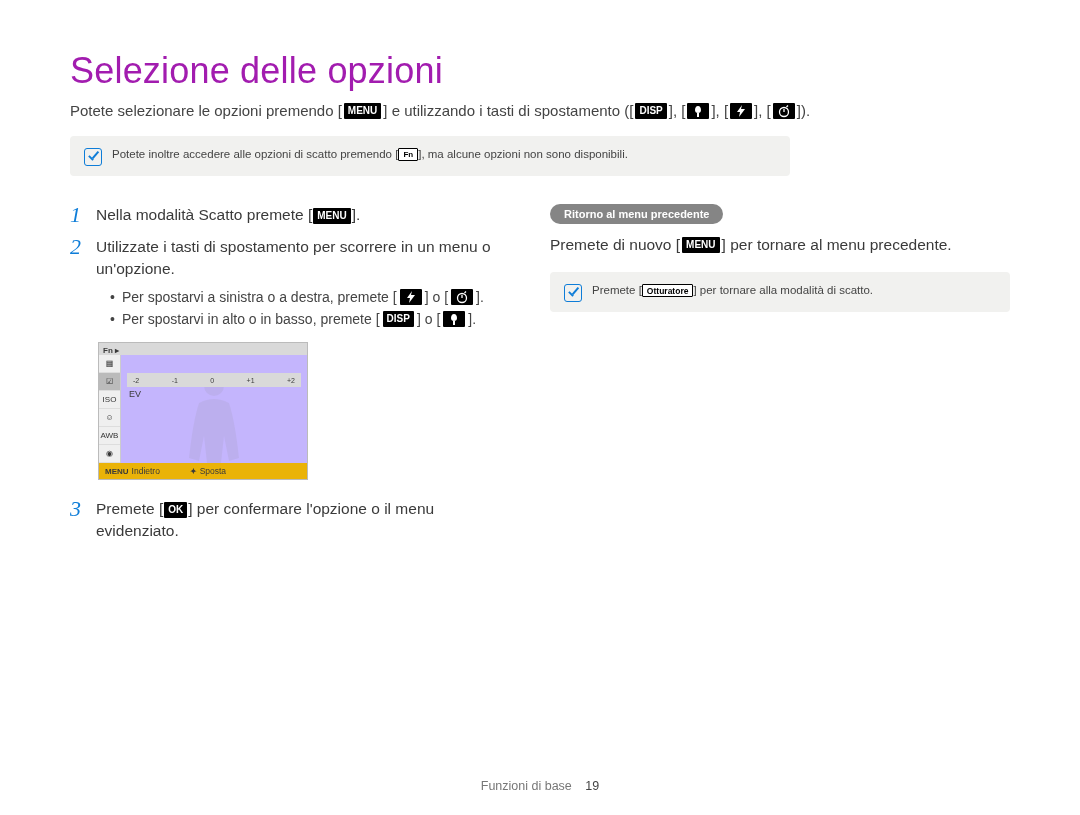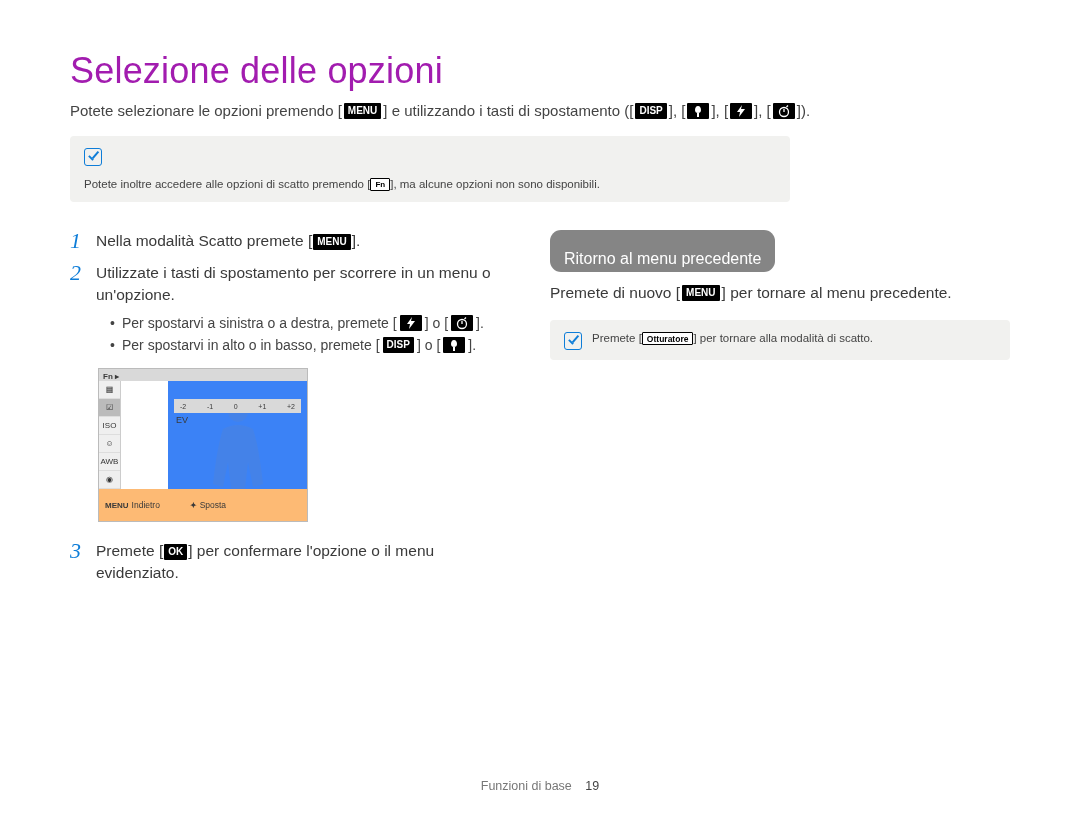--- a/index.html
+++ b/index.html
@@ -24,28 +24,28 @@
   .sublist { margin-top: 6px; padding-left: 14px; }
   .sub-item { position: relative; font-size: 14px; color: #444; line-height: 22px; padding-left: 12px; display: flex; align-items: center; flex-wrap: wrap; gap: 2px; }
   .sub-item::before { content: "•"; position: absolute; left: 0; top: 0; }
   .camera-screen { width: 210px; border: 1px solid #bbb; margin: 12px 0 18px 28px; font-size: 9px; background: #fff; }
   .cs-top { background: #d9d9d9; height: 12px; display: flex; align-items: flex-end; justify-content: flex-start; padding-left: 4px; }
   .cs-top .fn { font-size: 8px; font-weight: bold; }
   .cs-body { display: flex; height: 108px; position: relative; }
   .cs-sidebar { width: 22px; background: #efefef; display: flex; flex-direction: column; border-right: 1px solid #ccc; }
   .cs-sbicon { flex: 1; border-bottom: 1px solid #ddd; display: flex; align-items: center; justify-content: center; font-size: 8px; color:#333; }
   .cs-sbicon.active { background: #bbb; }
-  .cs-main { flex: 1; position: relative; background: #3b82f6; margin-left: 47px; }
+  .cs-main { flex: 1; position: relative; background: #c4b5fd; }
   .silhouette { position: absolute; left: 50%; bottom: 0; transform: translateX(-50%); width: 70px; height: 95px; opacity: 0.12; }
   .silhouette svg { width: 100%; height: 100%; }
   .cs-evbar { position: absolute; top: 18px; left: 6px; right: 6px; height: 14px; background: #d9d9d9; display: flex; align-items: center; justify-content: space-between; padding: 0 6px; font-size: 7px; }
   .cs-evlabel { position: absolute; top: 34px; left: 8px; font-size: 9px; }
-  .cs-footer { background: #fdba74; height: 32px; display: flex; align-items: center; font-size: 8.5px; padding: 0 6px; gap: 30px; }
+  .cs-footer { background: #eab308; height: 16px; display: flex; align-items: center; font-size: 8.5px; padding: 0 6px; gap: 30px; }
   .cs-footer .fkey { font-weight: bold; font-size: 8px; margin-right: 3px; }
-  .pill { display: inline-block; background: #858585; color: #fff; font-size: 16px; padding: 20px 14px 4px 14px; border-radius: 11px; margin-bottom: 10px; }
+  .pill { display: inline-block; background: #858585; color: #fff; font-size: 11px; padding: 4px 14px 4px 14px; border-radius: 11px; margin-bottom: 10px; font-weight: bold; }
   .right-para { font-size: 15.5px; color: #3a3a3a; line-height: 22px; display: flex; align-items: center; flex-wrap: wrap; gap: 2px; margin-bottom: 16px; }
   .footer { position: absolute; bottom: 22px; left: 0; width: 100%; text-align: center; font-size: 12.5px; color: #777; }
   .footer .pg { color: #444; margin-left: 10px; }
   .icon-glyph { width: 14px; height: 14px; display: inline-block; }
 </style>
 </head>
 <body>
 
 <div class="page">
 
@@ -72,21 +72,21 @@
     <span class="key">
         <svg class="icon-glyph" viewBox="0 0 14 14">
           <circle cx="7" cy="8" r="4.5" fill="none" stroke="#fff" stroke-width="1.3"></circle>
           <path stroke="#fff" stroke-width="1.3" d="M7 8 L7 5"></path>
           <path stroke="#fff" stroke-width="1.3" d="M9.5 3 L11 1.5"></path>
         </svg>
       </span>
     <span>]).</span>
   </div>
 
-  <div class="note-box" style="width: 720px; flex-direction: column;">
+  <div class="note-box" style="width: 720px;">
     <div class="note-icon"></div>
     <div class="note-text">
       <span>Potete inoltre accedere alle opzioni di scatto premendo [</span><span class="key-outline" style="height:13px;font-size:8px;">Fn</span><span>], ma alcune opzioni non sono disponibili.</span>
     </div>
   </div>
 
   <div class="columns">
 
     <div class="col">
 

